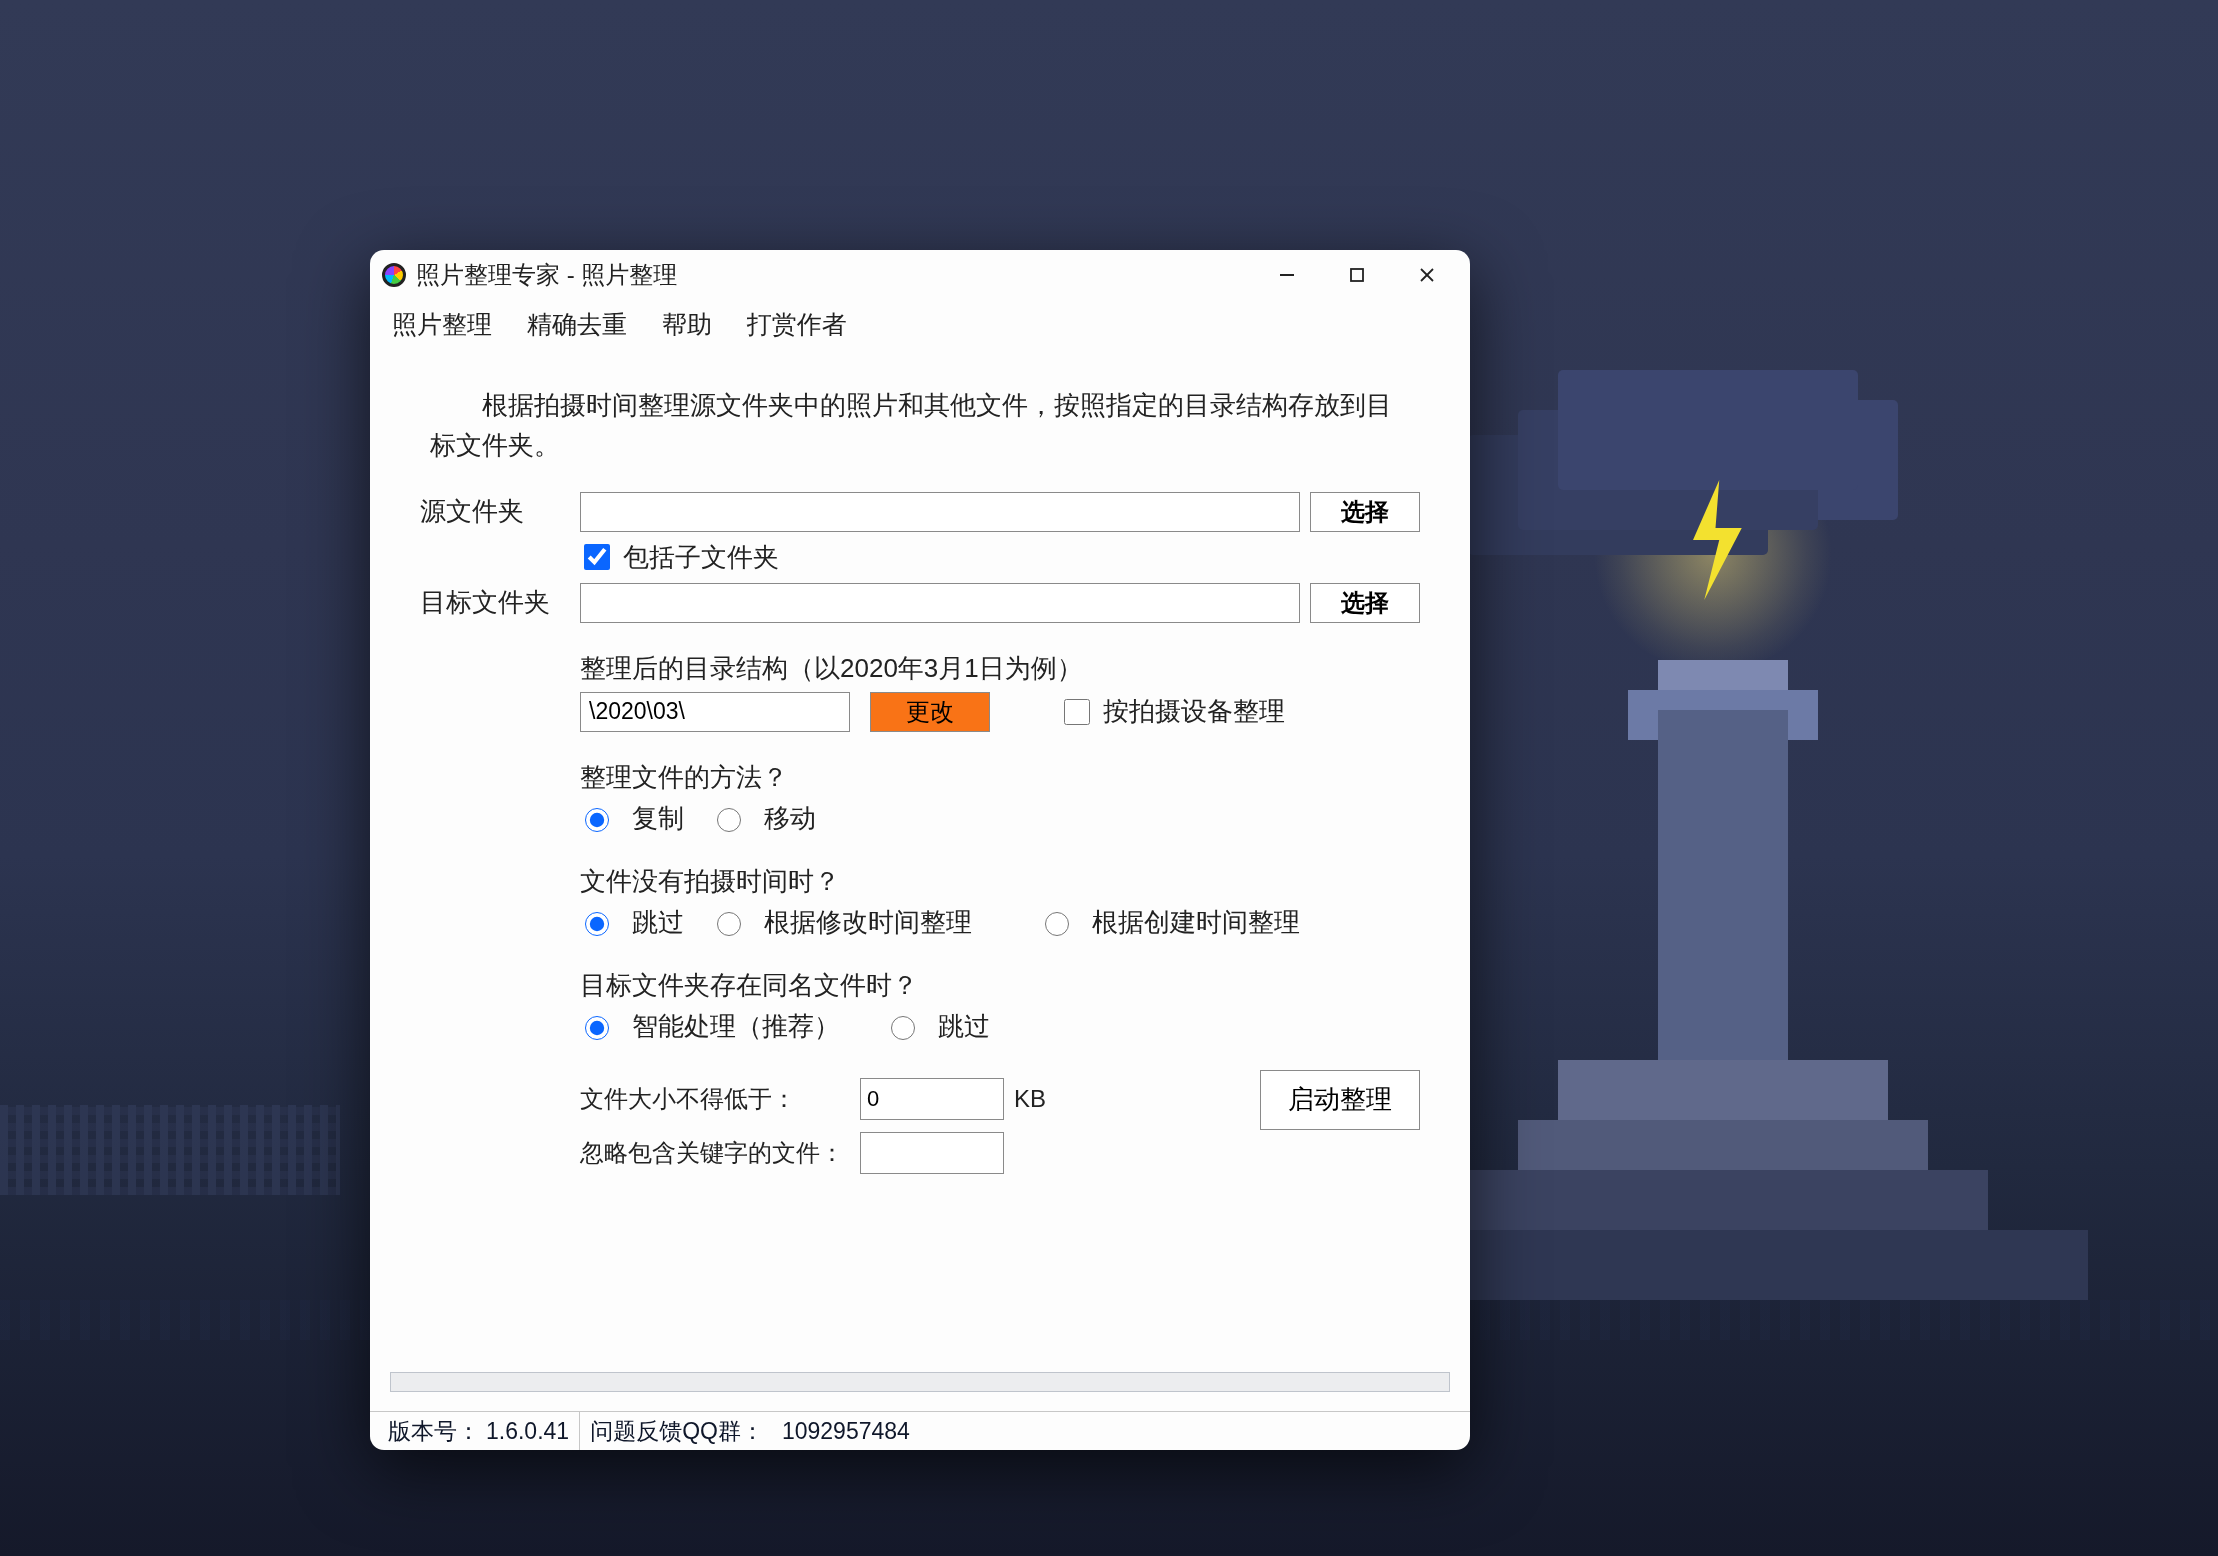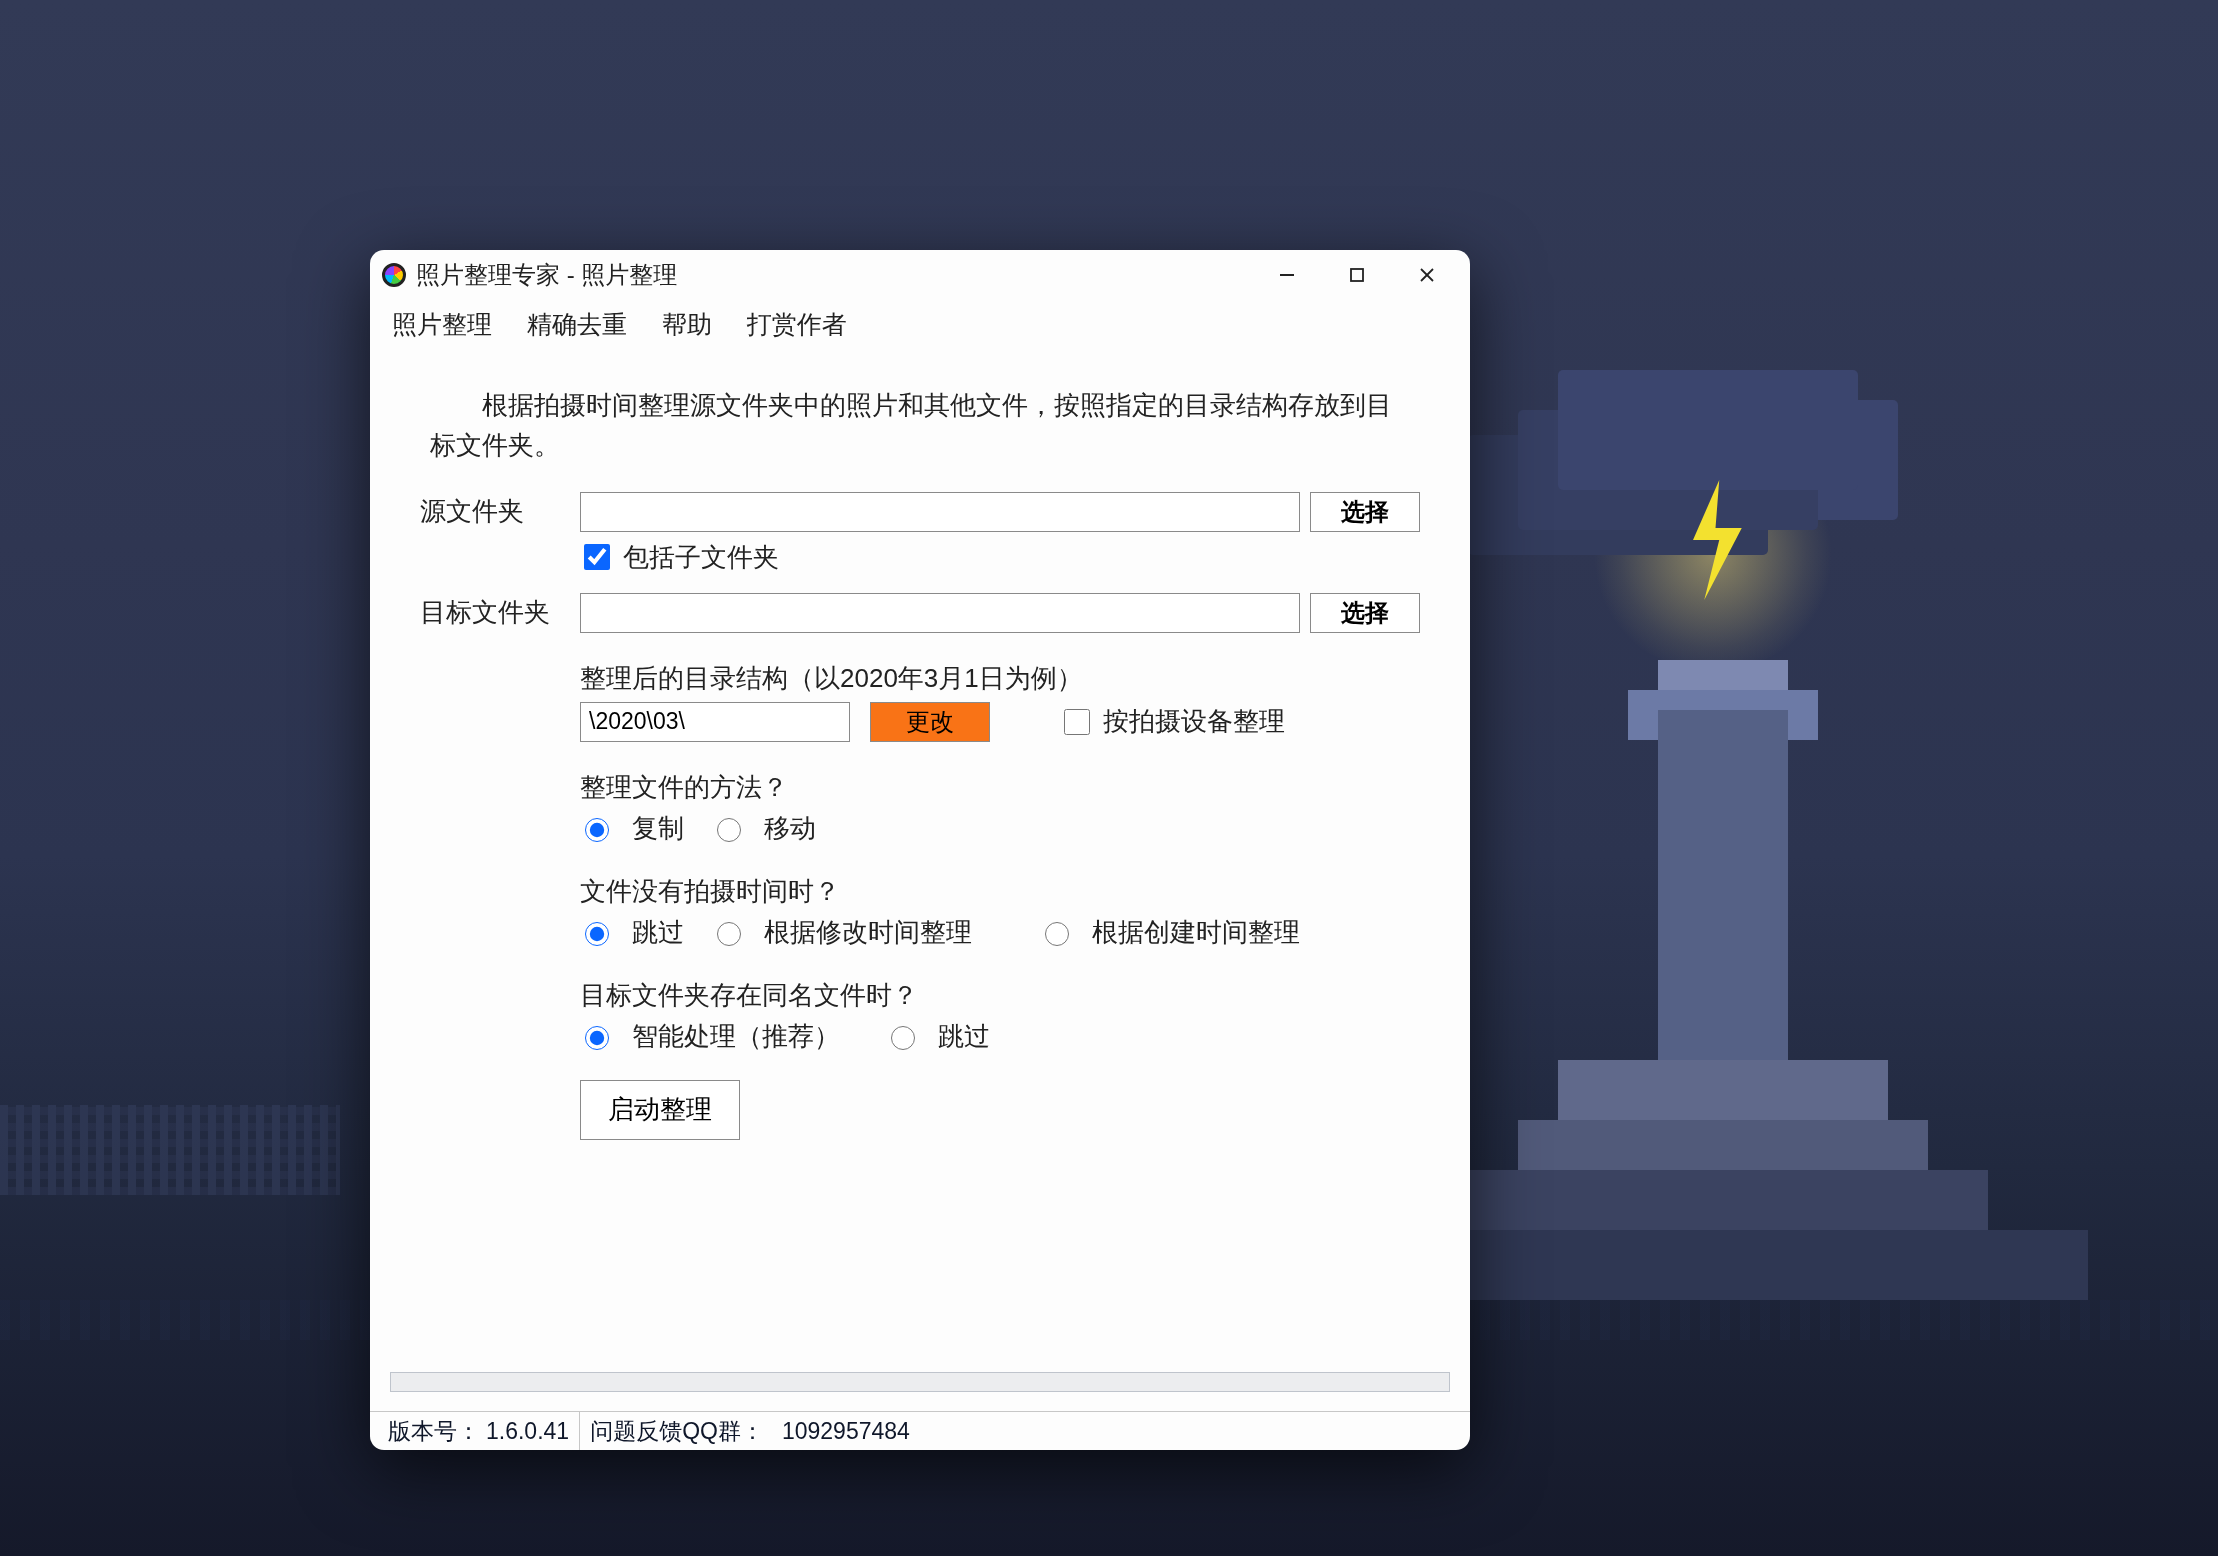--- a/index.html
+++ b/index.html
@@ -175,21 +175,21 @@
         <button class="pick">选择</button>
       </div>
       <div class="row">
         <div class="lbl"></div>
         <label class="chk">
           <input type="checkbox" checked="" style="">
           <span>包括子文件夹</span>
         </label>
       </div>
 
-      <div class="row" style="margin-top:18px">
+      <div class="row" style="margin-top:8px">
         <div class="lbl">目标文件夹</div>
         <input class="text" value="" style="">
         <button class="pick">选择</button>
       </div>
 
       <div class="sub">
         <div class="section-title">整理后的目录结构（以2020年3月1日为例）</div>
         <div class="row dir-row" style="margin-top:2px">
           <input class="text" value="\2020\03\" style="">
           <button class="change-btn">更改</button>
@@ -233,20 +233,31 @@
               <input type="radio" name="sn" checked="" style="">
               <span>智能处理（推荐）</span>
             </label>
           <label style="margin-left:18px">
               <input type="radio" name="sn" style="">
               <span>跳过</span>
             </label>
         </div>
 
         <div class="bottom-grid">
+          <div class="bottom-left">
+            <div class="row">
+              <div style="width:280px">文件大小不得低于：</div>
+              <input type="number" class="spin" value="0" style="">
+              <span style="margin-left:10px">KB</span>
+            </div>
+            <div class="row" style="margin-top:12px">
+              <div style="width:280px">忽略包含关键字的文件：</div>
+              <input class="small" value="" style="">
+            </div>
+          </div>
           <button class="start-btn">启动整理</button>
         </div>
       </div>
     </div>
 
     <div class="progress-bar"></div>
 
     <div class="statusbar">
       <div class="cell">
         <span>版本号：</span>

